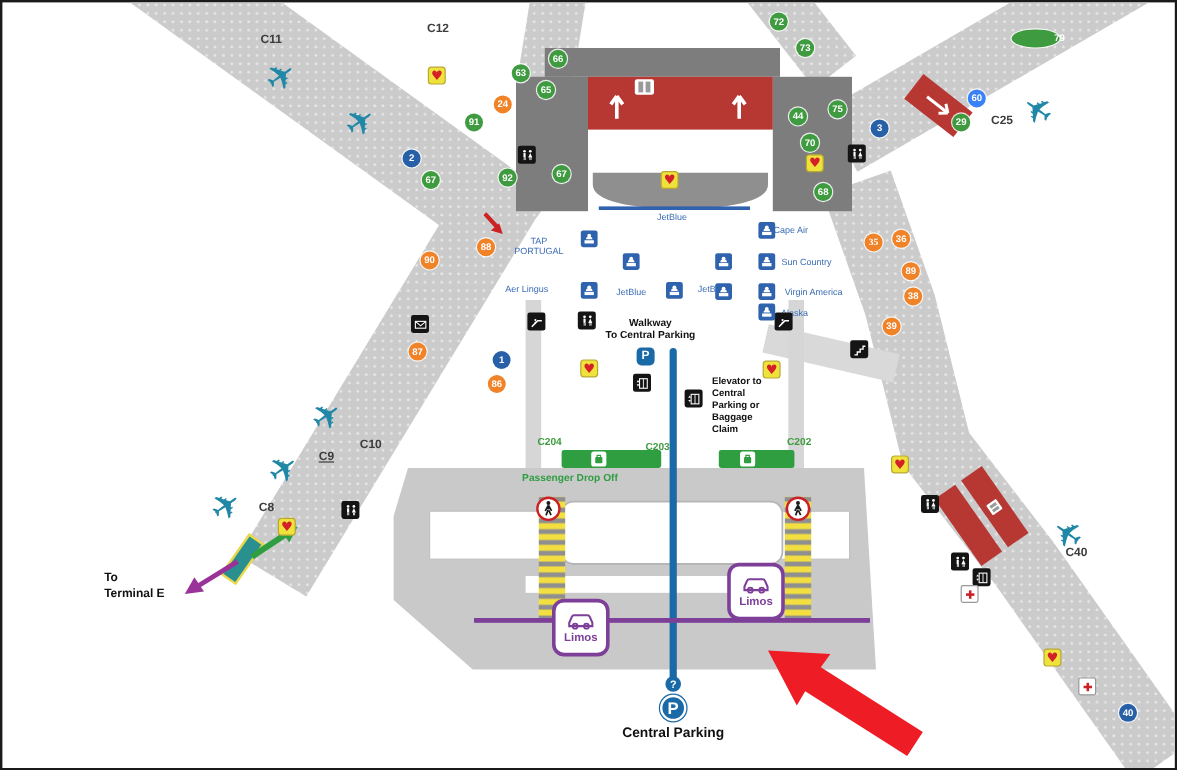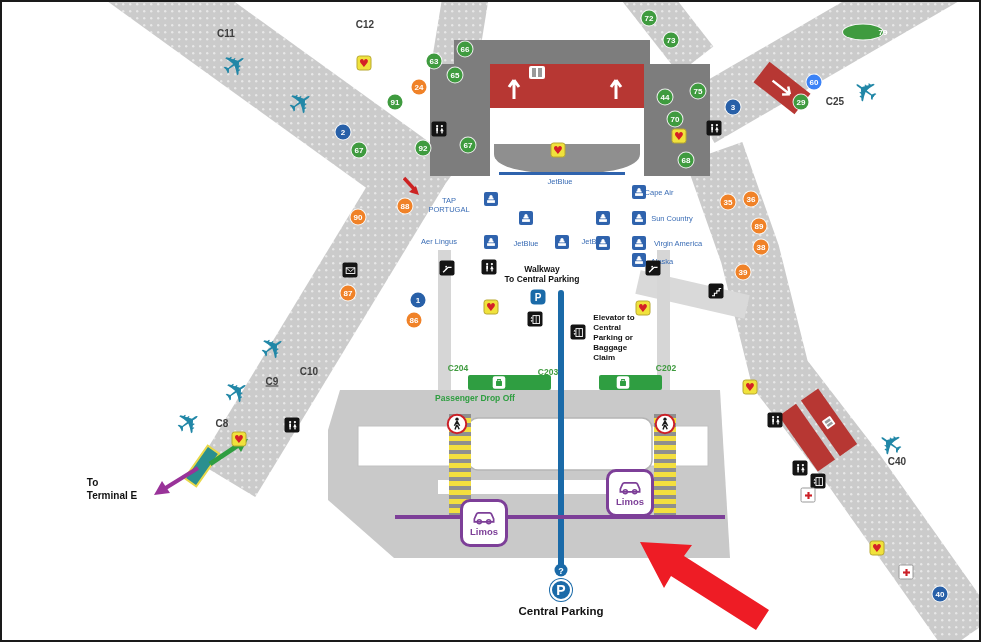--- a/index.html
+++ b/index.html
@@ -202,21 +202,21 @@
       <div class="marker" style="left: 357px; top: 148px; background: rgb(63, 155, 63);">67</div>
       <div class="marker" style="left: 421px; top: 146px; background: rgb(63, 155, 63);">92</div>
       <div class="marker" style="left: 466px; top: 143px; background: rgb(63, 155, 63);">67</div>
       <div class="marker" style="left: 696px; top: 89px; background: rgb(63, 155, 63);">75</div>
       <div class="marker" style="left: 663px; top: 95px; background: rgb(63, 155, 63);">44</div>
       <div class="marker" style="left: 673px; top: 117px; background: rgb(63, 155, 63);">70</div>
       <div class="marker" style="left: 731px; top: 105px; background: rgb(40, 96, 168);">3</div>
       <div class="marker" style="left: 684px; top: 158px; background: rgb(63, 155, 63);">68</div>
       <div class="marker" style="left: 812px; top: 80px; background: #3b82f6;">60</div>
       <div class="marker" style="left: 799px; top: 100px; background: rgb(63, 155, 63);">29</div>
-      <div class="marker" style="left: 726px; top: 200px; background: rgb(240, 130, 40);">35</div>
+      <div class="marker" style="left: 726px; top: 200px; background: rgb(240, 130, 40); font-family: Liberation Serif, serif;">35</div>
       <div class="marker" style="left: 749px; top: 197px; background: rgb(240, 130, 40);">36</div>
       <div class="marker" style="left: 757px; top: 224px; background: rgb(240, 130, 40);">89</div>
       <div class="marker" style="left: 759px; top: 245px; background: rgb(240, 130, 40);">38</div>
       <div class="marker" style="left: 741px; top: 270px; background: rgb(240, 130, 40);">39</div>
       <div class="marker" style="left: 356px; top: 215px; background: rgb(240, 130, 40);">90</div>
       <div class="marker" style="left: 403px; top: 204px; background: rgb(240, 130, 40);">88</div>
       <div class="marker" style="left: 346px; top: 291px; background: rgb(240, 130, 40);">87</div>
       <div class="marker" style="left: 416px; top: 298px; background: rgb(40, 96, 168);">1</div>
       <div class="marker" style="left: 412px; top: 318px; background: rgb(240, 130, 40);">86</div>
       <div class="marker" style="left: 938px; top: 592px; background: rgb(40, 96, 168);">40</div>

